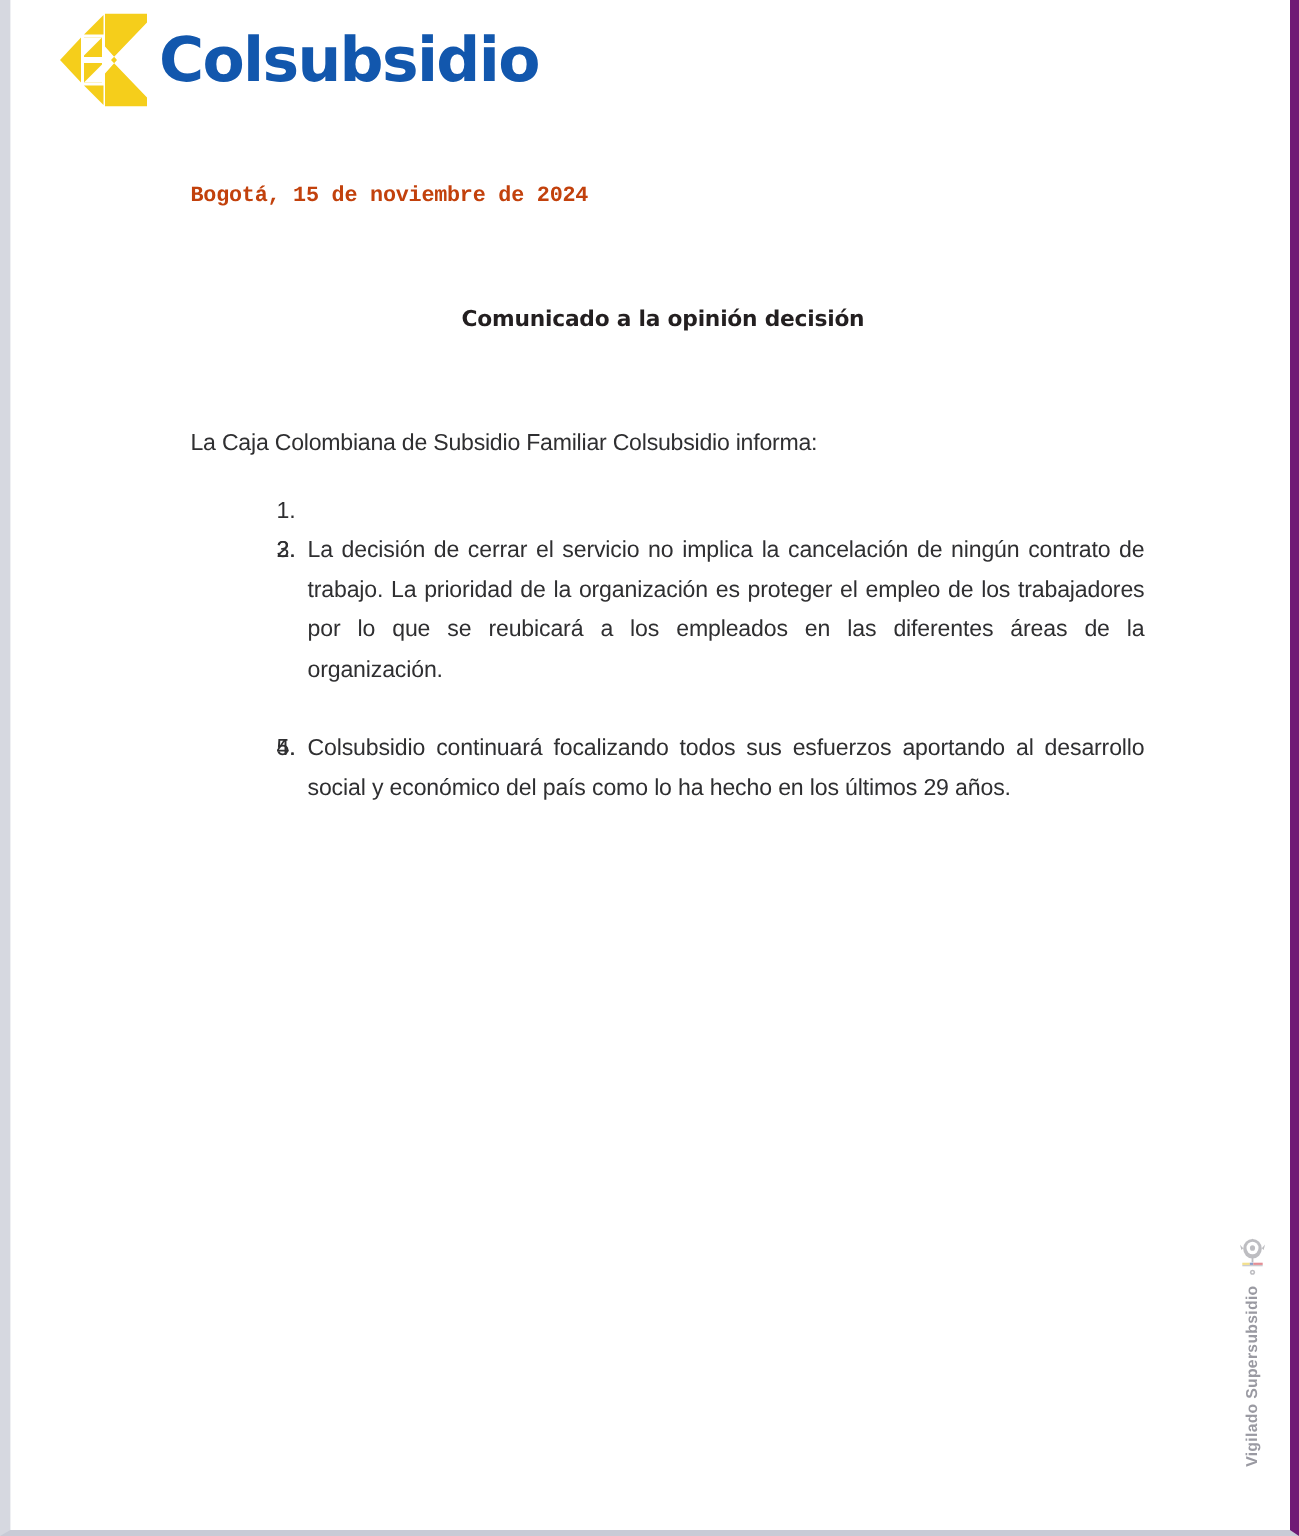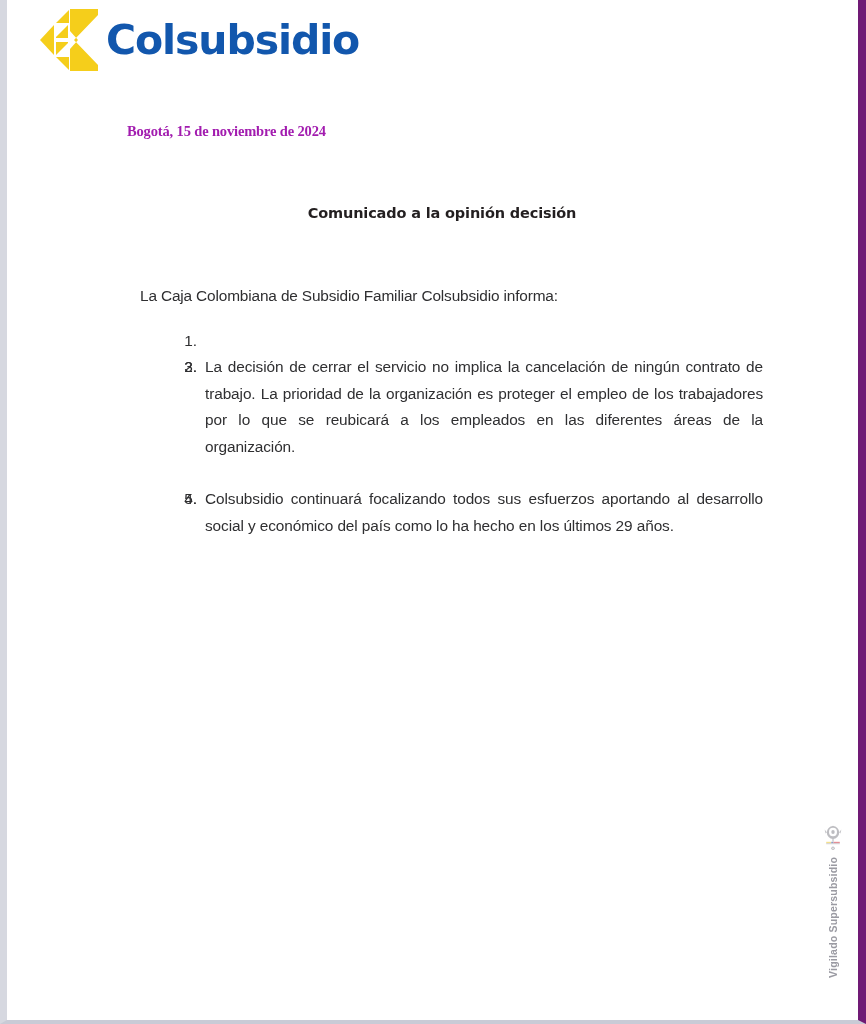--- a/index.html
+++ b/index.html
@@ -16,21 +16,21 @@
   }
 
   
   #page {
     position: relative;
     width: 866px;
     height: 1024px;
     box-sizing: border-box;
     background: #ffffff;
     border-left: 7px solid #d6d8e0;
-    border-right: 8px solid #701a75;
+    border-right: 6px solid #701a75;
     border-bottom: 4px solid #c9cbd6;
     overflow: hidden;
   }
   #sheet {
     position: absolute;
     top: 0;
     left: 0;
     right: 0;
     bottom: 0;
     background: #ffffff;
@@ -67,24 +67,24 @@
     position: absolute;
     left: 0;
     top: 0;
     width: 866px;
   }
 
   .date-line {
     position: absolute;
     left: 120px;
     top: 123px;
-    font-family: Liberation Serif, serif;
+    font-family: Liberation Mono, monospace;
     font-size: 14.5px;
     font-weight: 700;
-    color: #a21caf;
+    color: #c2410c;
     letter-spacing: -0.15px;
     white-space: nowrap;
   }
 
   .doc-title {
     position: absolute;
     left: 120px;
     top: 205px;
     width: 630px;
     text-align: center;
@@ -97,21 +97,20 @@
 
   .intro-line {
     position: absolute;
     left: 120px;
     top: 287px;
     width: 640px;
     font-family: "Liberation Sans", sans-serif;
     font-size: 15.4px;
     color: #2f2f31;
     letter-spacing: -0.15px;
-    margin-left: 13px;
   }
 
   
   ol.points {
     position: absolute;
     left: 120px;
     top: 328px;
     width: 636px;
     margin: 0;
     padding: 0;

